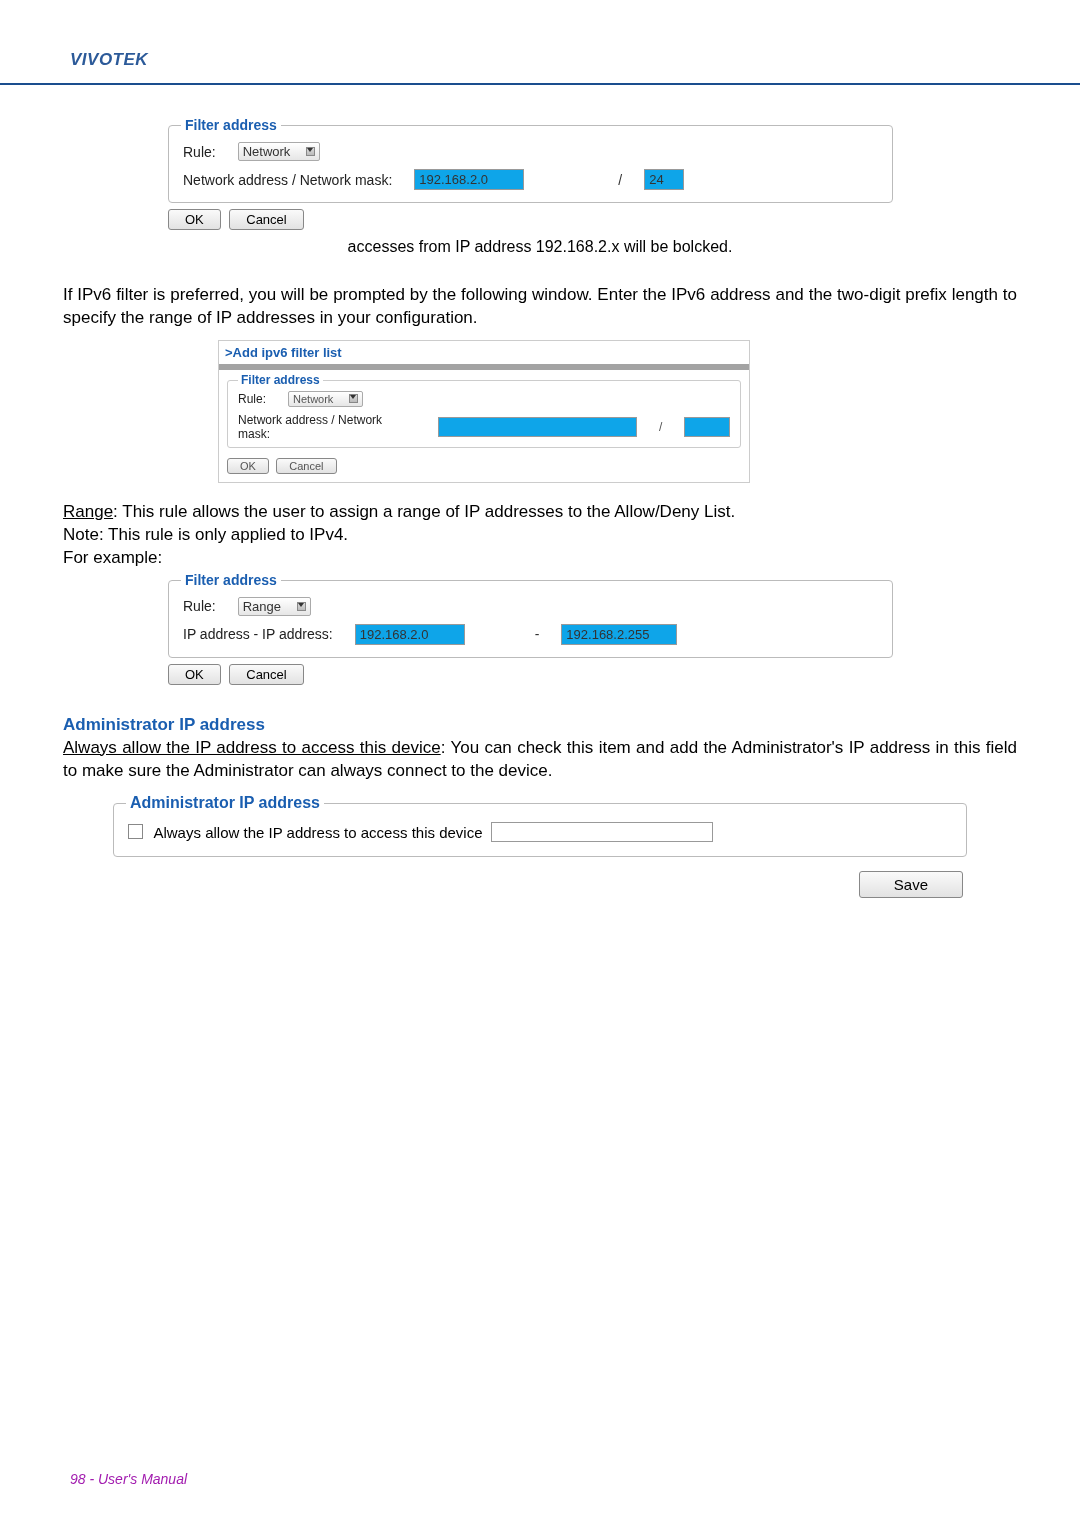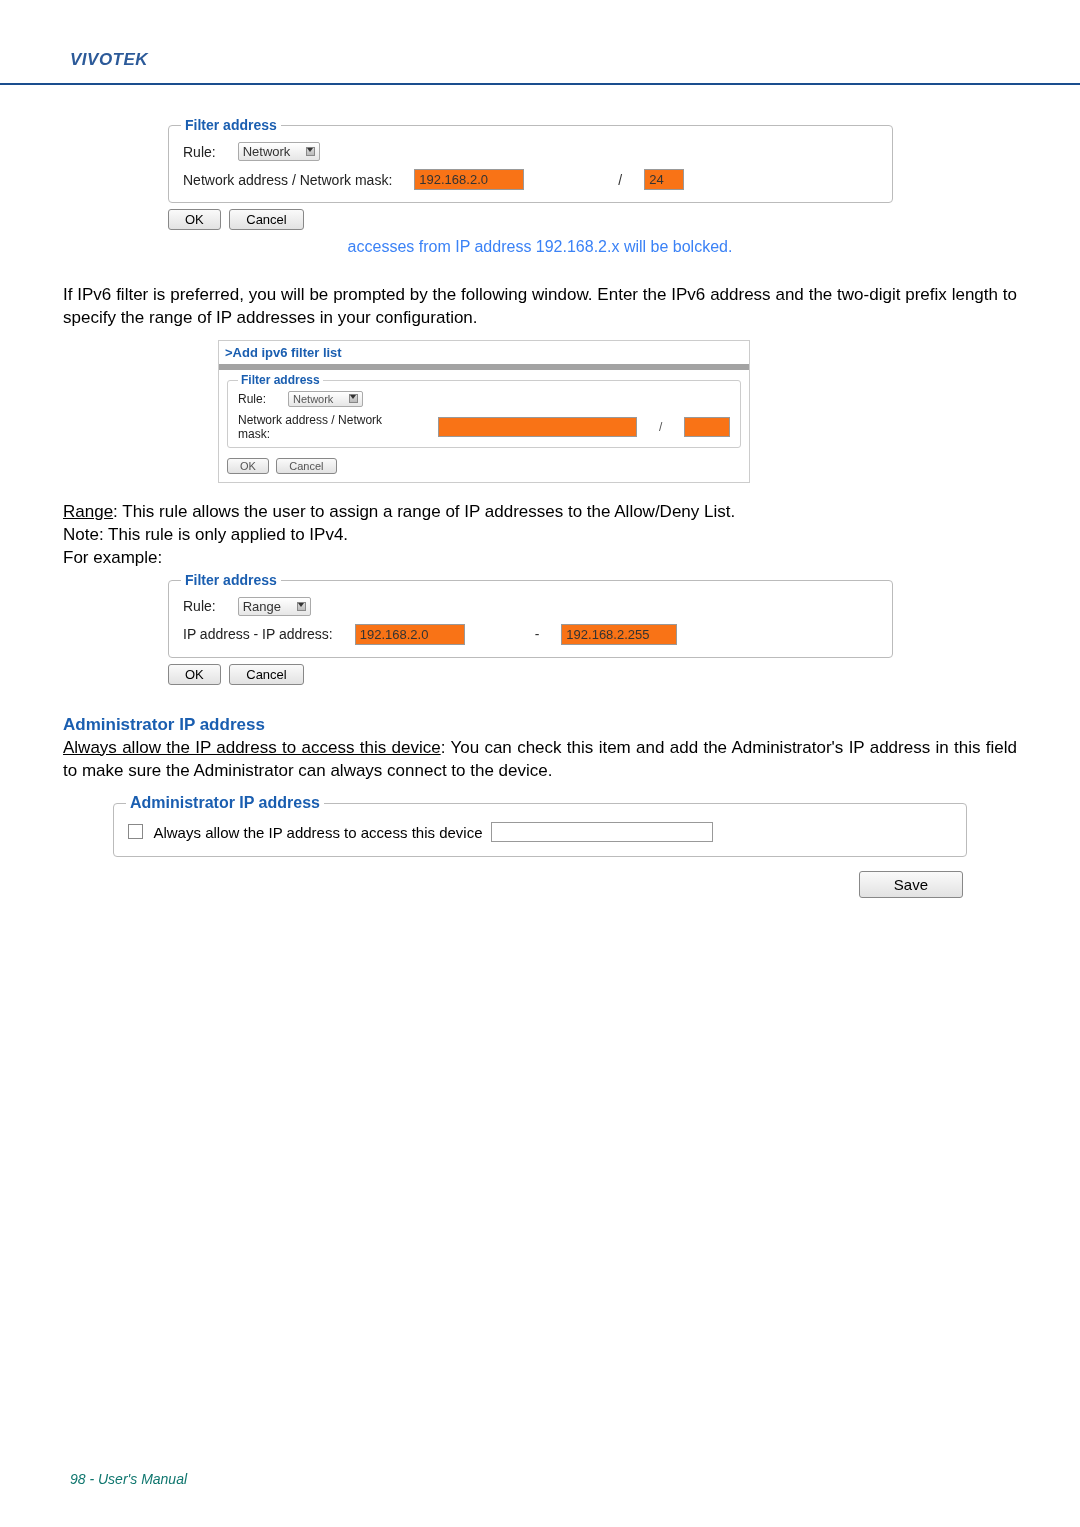--- a/index.html
+++ b/index.html
@@ -86,42 +86,42 @@
     left:0;top:0;
     border-left:3px solid transparent;
     border-right:3px solid transparent;
     border-top:4px solid #333;
   }
 
   .txtbox {
     border: 1px solid #999;
     padding: 2px 4px;
     font-size: 13px;
-    background: #f97316;
+    background: #0ea5e9;
     display: inline-block;
   }
   .txtbox.sm { width: 30px; }
   .txtbox.md { width: 100px; }
   .txtbox.long { width: 190px; }
 
   .footer-btns { margin-left: 105px; margin-top: 4px; }
   .footer-btns.wide-align { margin-left: 105px; }
   .btn {
     border: 1px solid #888;
     background: linear-gradient(#fafafa,#e2e2e2);
     padding: 2px 16px;
     font-size: 13px;
     border-radius: 3px;
     display: inline-block;
     margin-right: 4px;
   }
 
   .caption-center {
     text-align: center;
-    color: #3b82f6;
+    color: #000000;
     font-size: 16px;
     margin: 8px 0 28px 0;
   }
 
   
   .ipv6-block {
     width: 530px;
     margin: 8px auto 18px 155px;
     border: 1px solid #ccc;
     background: #fff;
@@ -195,21 +195,21 @@
   }
   .save-row {
     text-align: right;
     margin: 14px 50px 0 0;
   }
 
   .page-footer {
     position: absolute;
     bottom: 40px;
     left: 70px;
-    color: #0f766e;
+    color: #a21caf;
     font-style: italic;
     font-size: 14px;
   }
 </style>
 </head>
 <body>
 
 <div class="page">
   <div class="header-band">
     <span class="brand">VIVOTEK</span>

